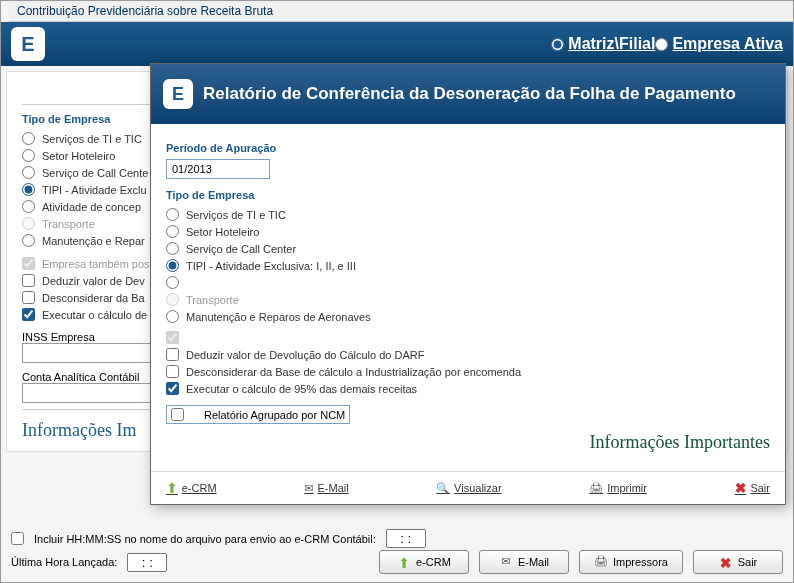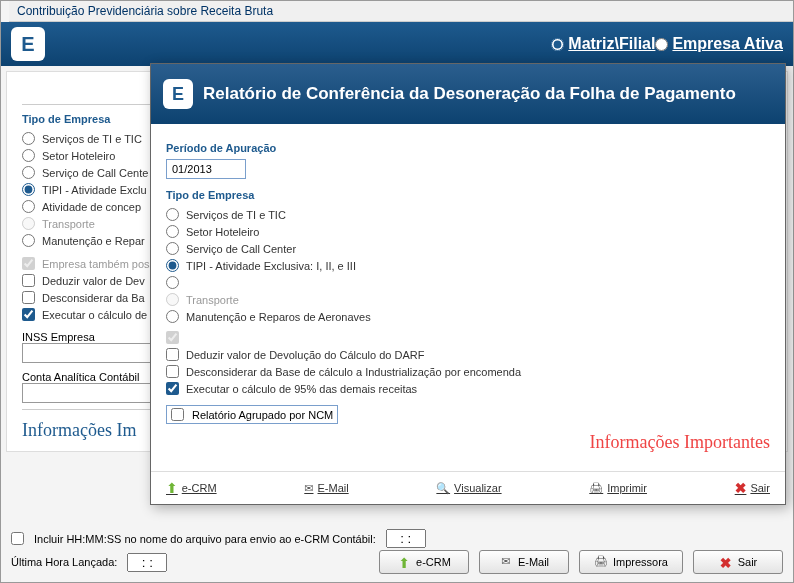--- a/index.html
+++ b/index.html
@@ -95,21 +95,21 @@
     }
     
     .info-link {
       color: #1e5a8e;
       font-size: 18px;
       font-family: "Times New Roman", serif;
       margin-top: 10px;
       display: block;
     }
     .info-link-right {
-      color: #ef4444;
+      color: #14532d;
       font-size: 18px;
       font-family: "Times New Roman", serif;
       text-align: right;
     }
     
     .bottom-bar {
       position: absolute;
       bottom: 8px;
       left: 10px;
       right: 10px;
@@ -154,29 +154,29 @@
       gap: 10px;
       font-size: 17px;
       font-weight: bold;
     }
     .dialog-body {
       padding: 10px 15px;
     }
     .dialog-body input[type="text"] {
       border: 1px solid #7a9fcc;
       padding: 3px 5px;
-      width: 80px;
+      width: 104px;
       font-size: 11px;
     }
     .ncm-box {
       border: 1px solid #7a9fcc;
       padding: 2px 4px;
       display: inline-flex;
       align-items: center;
-      gap: 8px;
+      gap: 20px;
       margin-top: 4px;
     }
     
     .dialog-footer {
       margin-top: 8px;
       border-top: 1px solid #ddd;
       padding: 8px 15px;
       display: flex;
       gap: 30px;
       align-items: center;

